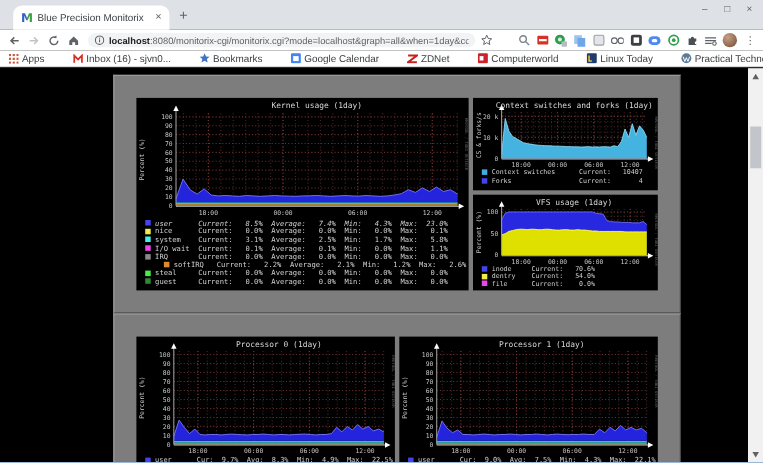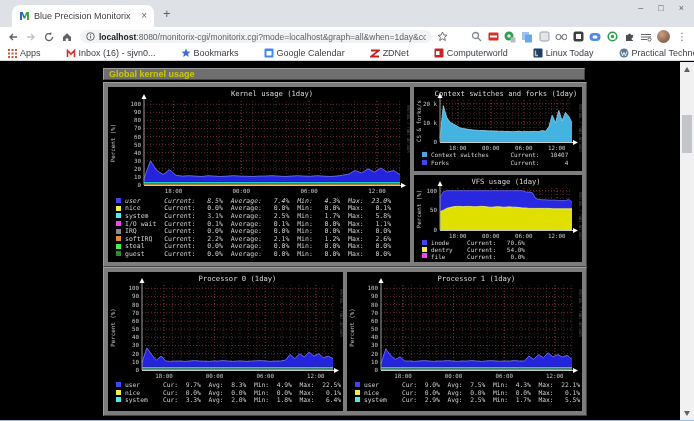--- a/index.html
+++ b/index.html
@@ -32,21 +32,21 @@
   .bm{display:flex;align-items:center;gap:3px;margin-right:25px;white-space:nowrap}
   .bm-right{margin-left:auto;display:flex;align-items:center;gap:6px}
   .vsep{width:1px;height:10px;background:#d0d0d0}
   
   .page{position:absolute;top:62px;left:0;width:694px;height:359px;background:#000;overflow:hidden}
   .content{position:absolute;left:103px;top:6px;width:482px}
   .sec-h{height:12px;background:#6f6f6f;border:1px solid;border-color:#9d9d9d #454545 #454545 #9d9d9d;
          color:#c9c900;font-weight:bold;font-size:9px;line-height:10px;padding-left:5px;
          box-sizing:border-box;margin-bottom:2px}
   .frame{background:#7d7d7d;border:1px solid;border-color:#9d9d9d #454545 #454545 #9d9d9d;
-         padding:4px;display:inline-block}
+         padding:20px;display:inline-block}
   .row{display:flex;gap:4px}
   .col{display:flex;flex-direction:column;gap:4px}
   .cell{background:#000;position:relative;overflow:hidden;font-family:"DejaVu Sans Mono",monospace}
   #g-kernel{width:302px;height:175px}
   #g-ctx{width:168px;height:84px}
   #g-vfs{width:168px;height:87px}
   #g-p0,#g-p1{width:235px;height:139px}
   .legend{position:absolute;left:8px;right:2px}
   .lrow{display:flex;align-items:center}
   .sq{width:5px;height:5px;margin-right:4px;flex:0 0 auto}
@@ -262,21 +262,20 @@
       <svg width="11" height="9">
           <path d="M0.5 1.5 H4 L5 2.8 H10.5 V8.5 H0.5 Z" fill="#5f6368"></path>
         </svg>
       <span>Other bookmarks</span>
     </span>
   </span>
 </div>
 
 <div class="page">
   <div class="content">
-    <div class="sec-h">Global kernel usage</div>
     <div class="frame">
       <div class="row">
         <div class="cell" id="g-kernel"><svg width="302" height="179">
               <line x1="42.784" y1="14" x2="42.784" y2="98" stroke="#432525" stroke-dasharray="1,2"></line>
               <line x1="54.099199999999996" y1="14" x2="54.099199999999996" y2="98" stroke="#432525" stroke-dasharray="1,2"></line>
               <line x1="65.4144" y1="14" x2="65.4144" y2="98" stroke="#432525" stroke-dasharray="1,2"></line>
               <line x1="76.7296" y1="14" x2="76.7296" y2="98" stroke="#432525" stroke-dasharray="1,2"></line>
               <line x1="88.04480000000001" y1="14" x2="88.04480000000001" y2="98" stroke="#432525" stroke-dasharray="1,2"></line>
               <line x1="99.36000000000001" y1="14" x2="99.36000000000001" y2="98" stroke="#432525" stroke-dasharray="1,2"></line>
               <line x1="110.67520000000002" y1="14" x2="110.67520000000002" y2="98" stroke="#432525" stroke-dasharray="1,2"></line>
@@ -350,21 +349,21 @@
                 <span class="ltext">system    Current:   3.1%  Average:   2.5%  Min:   1.7%  Max:   5.8%</span>
               </div>
               <div class="lrow" style="height: 7.6px;">
                 <span class="sq" style="background: rgb(238, 68, 238);"></span>
                 <span class="ltext">I/O wait  Current:   0.1%  Average:   0.1%  Min:   0.0%  Max:   1.1%</span>
               </div>
               <div class="lrow" style="height: 7.6px;">
                 <span class="sq" style="background: rgb(136, 136, 136);"></span>
                 <span class="ltext">IRQ       Current:   0.0%  Average:   0.0%  Min:   0.0%  Max:   0.0%</span>
               </div>
-              <div class="lrow" style="height: 7.6px;">
+              <div class="lrow" style="height: 7.6px; justify-content: flex-end;">
                 <span class="sq" style="background: rgb(224, 138, 48);"></span>
                 <span class="ltext">softIRQ   Current:   2.2%  Average:   2.1%  Min:   1.2%  Max:   2.6%</span>
               </div>
               <div class="lrow" style="height: 7.6px;">
                 <span class="sq" style="background: rgb(68, 238, 68);"></span>
                 <span class="ltext">steal     Current:   0.0%  Average:   0.0%  Min:   0.0%  Max:   0.0%</span>
               </div>
               <div class="lrow" style="height: 7.6px;">
                 <span class="sq" style="background: rgb(47, 138, 47);"></span>
                 <span class="ltext">guest     Current:   0.0%  Average:   0.0%  Min:   0.0%  Max:   0.0%</span>

